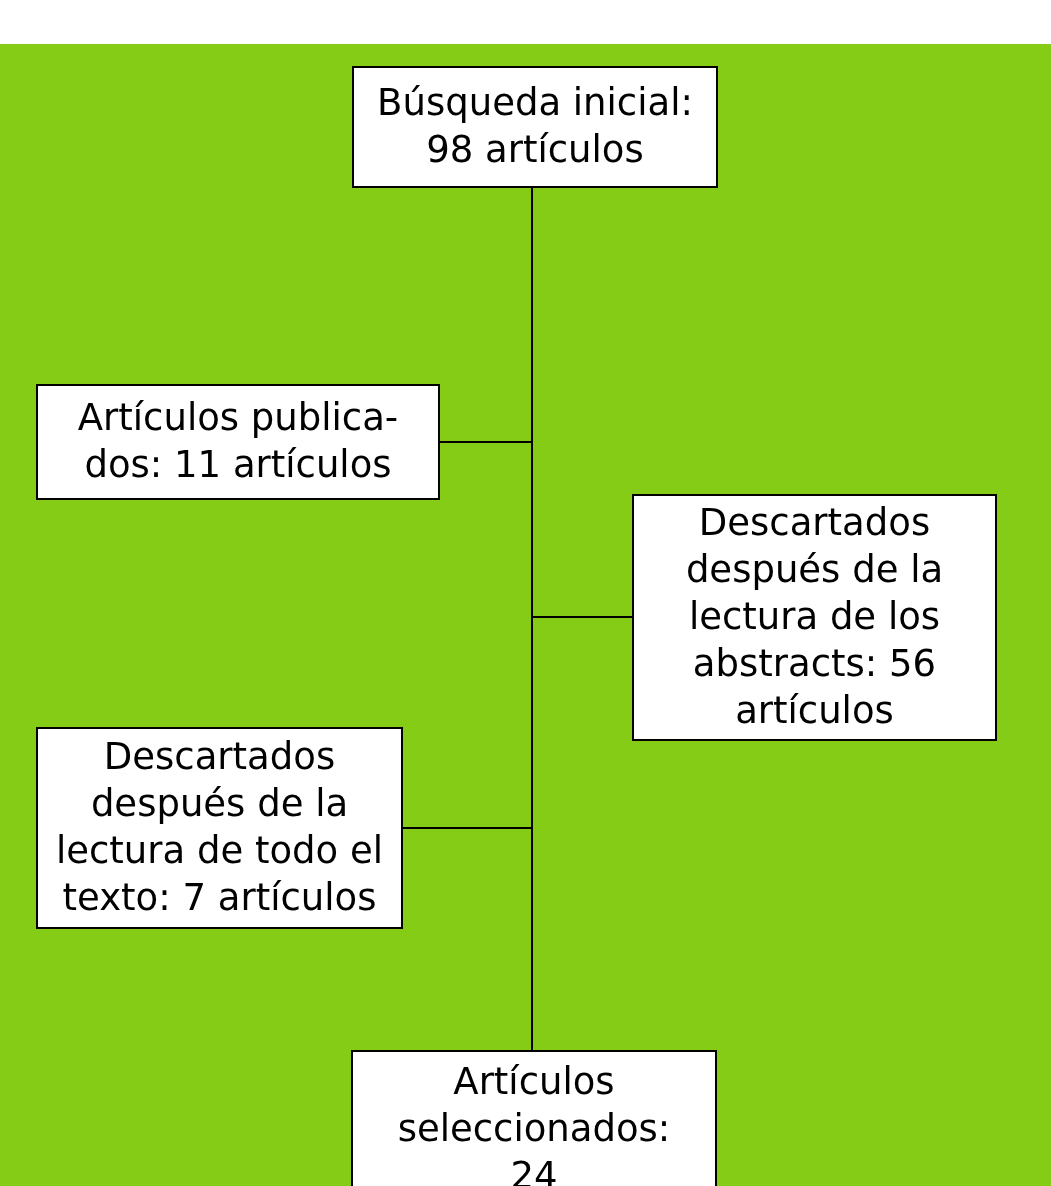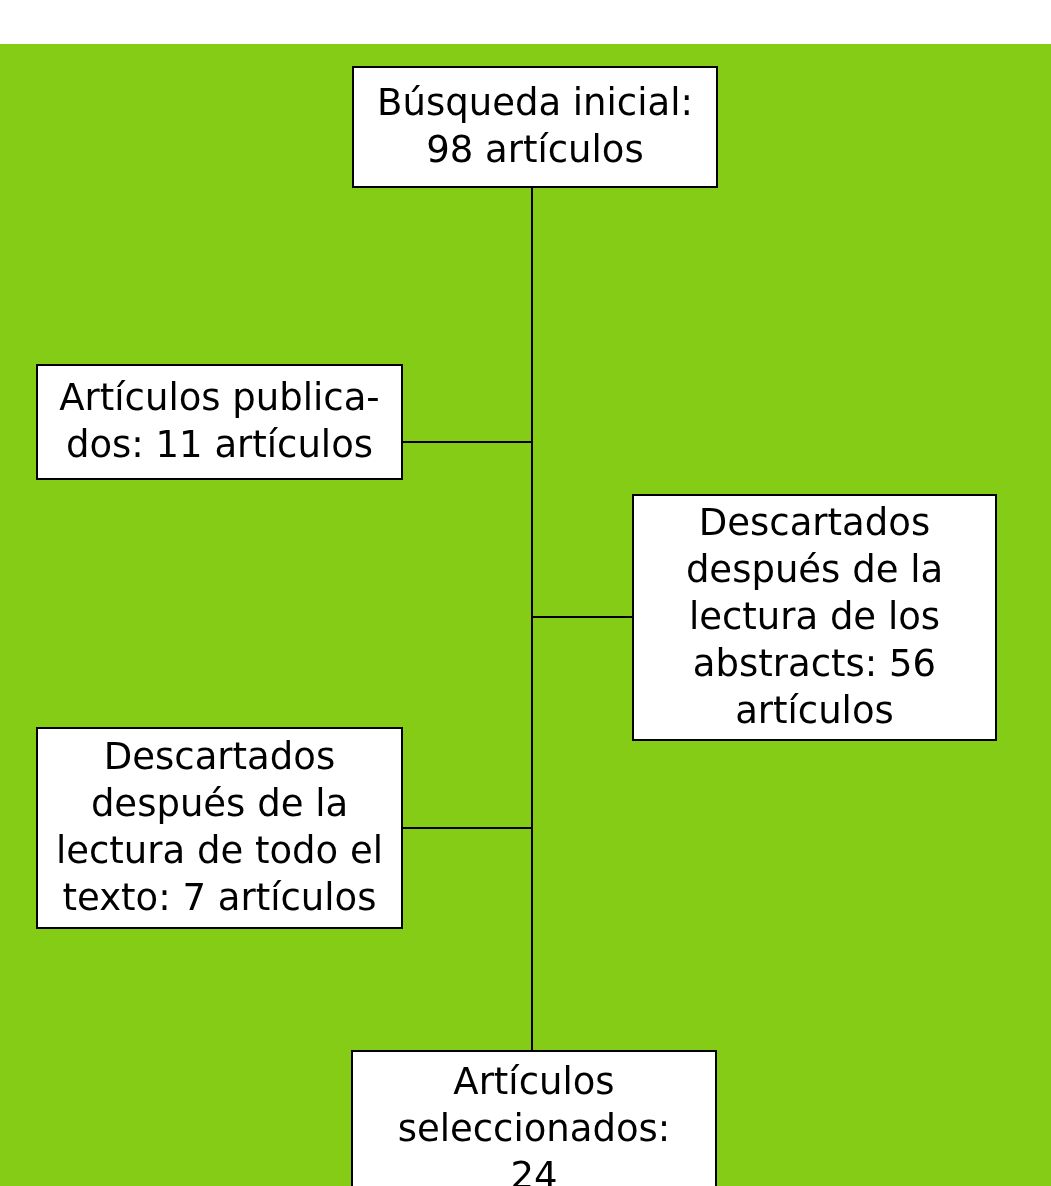--- a/index.html
+++ b/index.html
@@ -30,21 +30,21 @@
     white-space: pre-line;
     z-index: 2;
   }
   .connector {
     position: absolute;
     background: #000000;
     z-index: 1;
   }
   
   #box-initial   { left: 352px; top: 22px;   width: 366px; height: 122px; }
-  #box-published { left: 36px;  top: 320px;  width: 367px; height: 116px; }
+  #box-published { left: 36px;  top: 340px;  width: 404px; height: 116px; }
   #box-abstracts { left: 632px; top: 450px;  width: 365px; height: 247px; }
   #box-fulltext  { left: 36px;  top: 683px;  width: 367px; height: 202px; }
   #box-selected  { left: 351px; top: 1006px; width: 366px; height: 159px; }
 
   #line-vertical      { left: 531px; top: 144px; width: 2px;   height: 863px; }
   #line-to-published  { left: 401px; top: 397px; width: 131px; height: 2px;   }
   #line-to-abstracts  { left: 532px; top: 572px; width: 101px; height: 2px;   }
   #line-to-fulltext   { left: 401px; top: 783px; width: 131px; height: 2px;   }
 </style>
 </head>

